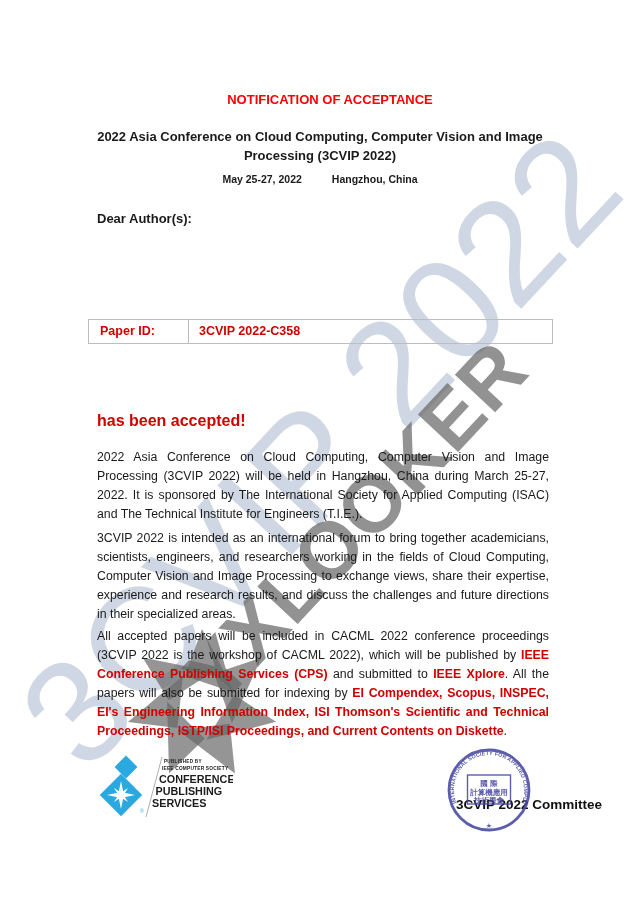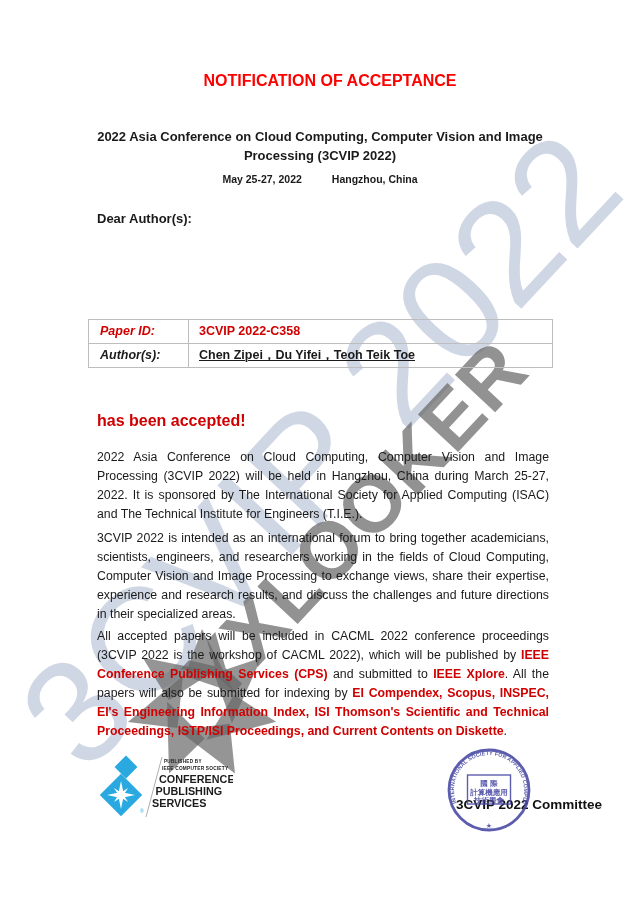--- a/index.html
+++ b/index.html
@@ -21,22 +21,22 @@
     left:356px; top:522px; font-size:80px;
     color:rgba(104,104,104,0.72);
     transform:translate(-50%,-50%) rotate(-47deg);
     letter-spacing:1px;
   }
   .wm-pinwheel { position:absolute; left:124px; top:627px; z-index:0; pointer-events:none; }
   
   .content { position:absolute; inset:0; z-index:1; }
   .abs { position:absolute; }
   .doc-title {
-    top:72px; left:0; width:100%; text-align:center;
-    color:#fd0000; font-size:16px; font-weight:bold;padding-left:20px;
+    top:92px; left:0; width:100%; text-align:center;
+    color:#fd0000; font-size:13px; font-weight:bold;padding-left:20px;
   }
   .conf-name {
     top:127px; left:0; width:100%; text-align:center;
     font-size:13px; font-weight:bold; line-height:19px;
   }
   .date-line {
     top:173px; left:0; width:100%; text-align:center;
     font-size:10.5px; font-weight:bold;
   }
   .date-line .loc { margin-left:30px; }
@@ -50,21 +50,21 @@
   .red { color:#d00000; font-weight:bold; }
   
   .paper-table {
     position:absolute; top:319px; left:88px; width:465px;
     border-collapse:collapse; table-layout:fixed;
   }
   .paper-table td {
     border:1px solid #bdbdbd; font-size:12.5px; font-weight:bold;
     padding:3px 10px; vertical-align:middle; line-height:15px;
   }
-  .paper-table td.lbl { width:100px; padding-left:11px;font-style:italic; }
+  .paper-table td.lbl { width:100px; padding-left:11px; }
   .paper-table tr.r1 td { height:24px; color:#d00000; }
   .paper-table tr.r2 td { height:38px; }
   .paper-table tr.r3 td { height:24px; }
   .paper-table .uline { text-decoration:underline; text-decoration-thickness:1.3px; }
   .paper-table tr.r2 td.val { text-align:justify; }
   .paper-table td.blk { color:#1a1a1a; }
   .accepted { top:412px; left:97px; font-size:16px; font-weight:bold; color:#d00000; }
   .p1 { top:448px; } .p2 { top:529px; } .p3 { top:627px; }
   
   .cps-logo { position:absolute; left:95px; top:754px; }
@@ -108,24 +108,20 @@
 
     <div class="abs salutation">Dear Author(s):</div>
 
 
     <table class="paper-table">
       <tbody>
         <tr class="r1">
           <td class="lbl">Paper ID:</td>
           <td class="val">3CVIP 2022-C358</td>
         </tr>
-        <tr class="r3">
-          <td class="lbl blk">Author(s):</td>
-          <td class="val blk"><span class="uline">Chen Zipei，Du Yifei，Teoh Teik Toe</span></td>
-        </tr>
       </tbody>
     </table>
 
     <div class="abs accepted">has been accepted!</div>
 
     <div class="abs para p1">2022 Asia Conference on Cloud Computing, Computer Vision and Image Processing (3CVIP 2022) will be held in Hangzhou, China during March 25-27, 2022. It is sponsored by The International Society for Applied Computing (ISAC) and The Technical Institute for Engineers (T.I.E.).</div>
 
     <div class="abs para p2">3CVIP 2022 is intended as an international forum to bring together academicians, scientists, engineers, and researchers working in the fields of Cloud Computing, Computer Vision and Image Processing to exchange views, share their expertise, experience and research results, and discuss the challenges and future directions in their specialized areas.</div>
 
     <div class="abs para p3"><span>All accepted papers will be included in CACML 2022 conference proceedings (3CVIP 2022 is the workshop of CACML 2022), which will be published by </span><span class="red">IEEE Conference Publishing Services (CPS)</span><span> and submitted to </span><span class="red">IEEE Xplore</span><span>. All the papers will also be submitted for indexing by </span><span class="red">EI Compendex, Scopus, INSPEC, EI's Engineering Information Index, ISI Thomson's Scientific and Technical Proceedings, ISTP/ISI Proceedings, and Current Contents on Diskette</span><span>.</span></div>

